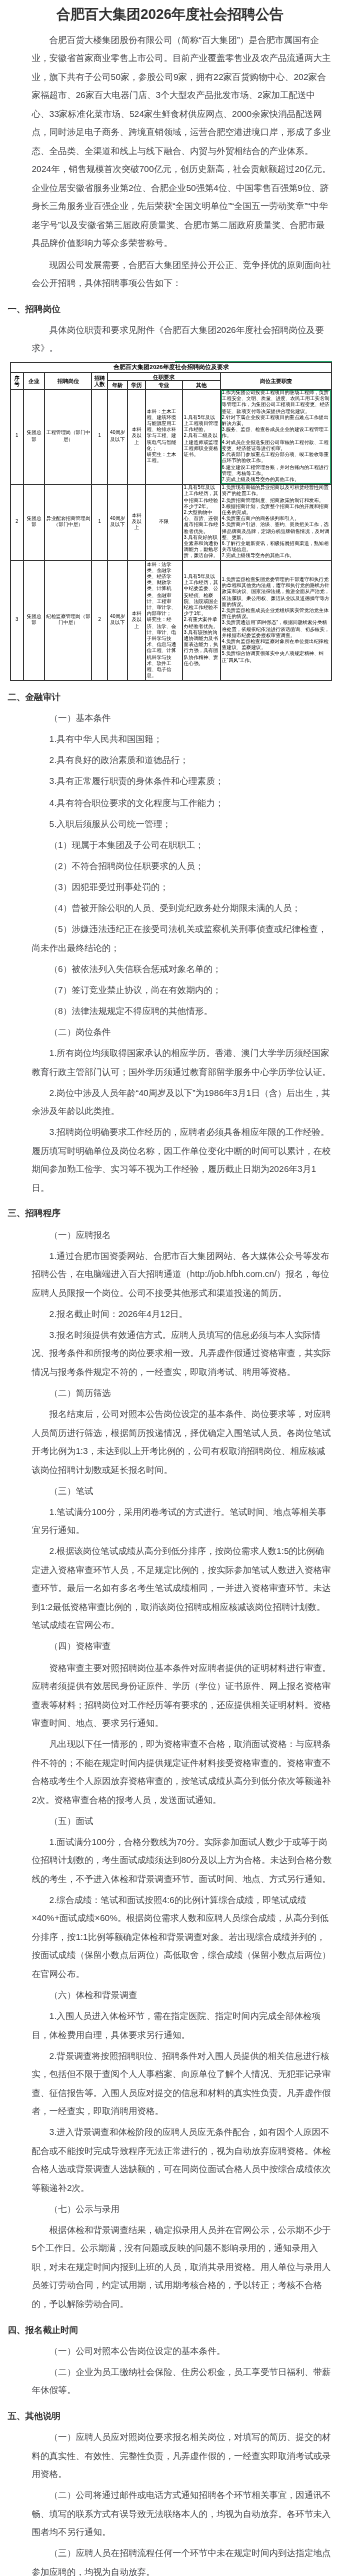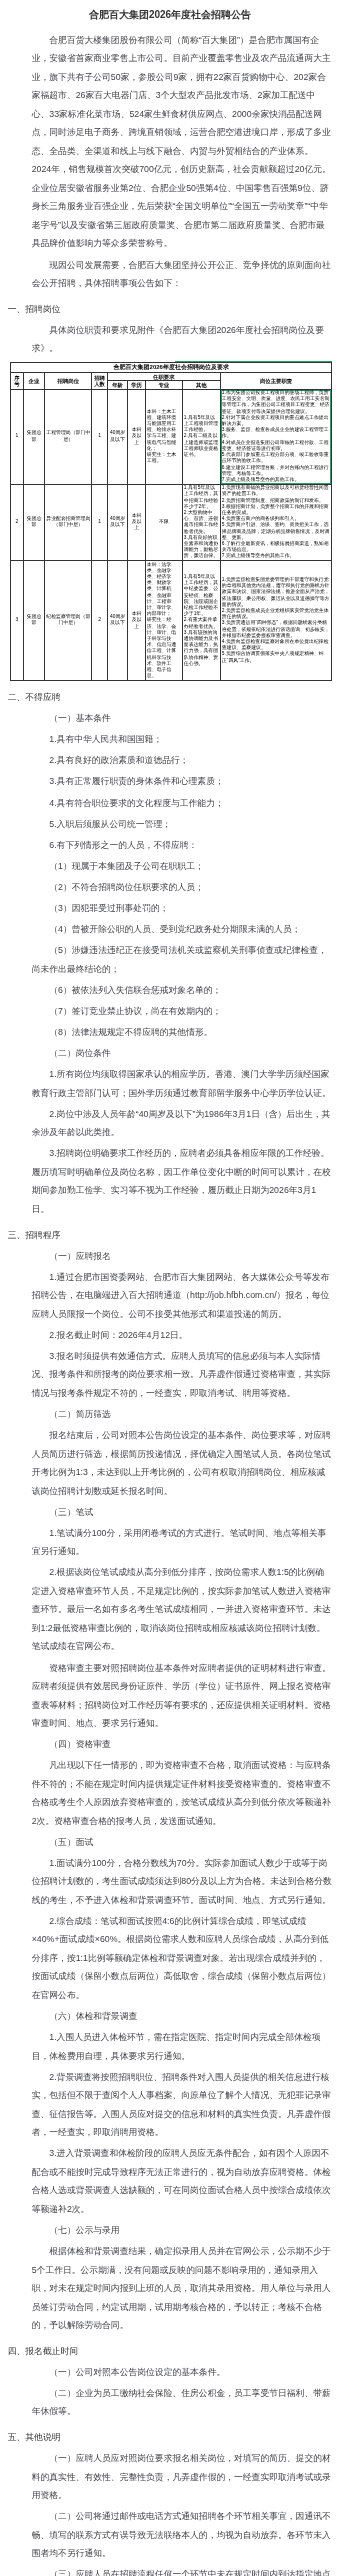--- a/index.html
+++ b/index.html
@@ -1,21 +1,21 @@
 <!DOCTYPE html>
 <html style="font-size:8.2px"><head>
 <meta charset="utf-8">
 <style>
   html,body{margin:0;padding:0;background:#ffffff;}
   body{font-family:"Liberation Sans","DejaVu Sans",sans-serif;color:#3e3f43;}
   .page{width:340px;box-sizing:border-box;padding:5.2px 7.7px 13.4px 7.7px;background:#fff;}
-  h1{font-size:10px;line-height:13.4px;text-align:center;color:#333;font-weight:bold;margin:3.1px 0 9.3px 0;}
+  h1{font-size:14px;line-height:13.4px;text-align:center;color:#333;font-weight:bold;margin:3.1px 0 9.3px 0;}
   p{font-size:8.8px;line-height:18.5px;margin:2.6px 0;}
   .ind{text-indent:2em;margin-left:24px;}
-  h2{font-size:8.8px;line-height:18.5px;color:#333;font-weight:normal;margin:7.2px 0 2.1px 0;}
+  h2{font-size:8.8px;line-height:18.5px;color:#333;font-weight:bold;margin:7.2px 0 2.1px 0;}
   
   .tbl-wrap{position:relative;margin:4.1px 0 6.2px 2.6px;}
   .green-top{position:absolute;top:-0.5px;left:51%;right:0;height:1px;background:#21a366;}
   table{border-collapse:collapse;table-layout:fixed;width:100%;font-size:4.9px;color:#000;}
   td{border:0.5px solid #333;padding:0.5px 1px;vertical-align:middle;line-height:6.2px;word-break:break-all;}
   .t-title{font-weight:bold;text-align:center;font-size:6px;padding:1.5px 0;}
   .th{font-weight:bold;text-align:center;font-size:5.4px;}
   .c{text-align:center;}
   .pre{white-space:pre-line;text-align:left;}
   .sel{box-shadow:inset 0 0 0 1px #21a366;}
@@ -118,28 +118,27 @@
         <td class="pre">1.负责监督检查集团党委管理的干部遵守和执行党的章程和其他党内法规，遵守和执行党的路线方针政策和决议、国家法律法规，推进全面从严治党，依法履职、秉公用权、廉洁从业以及道德操守等方面的情况。
 2.负责监督检查成员企业党组织落实管党治党主体责任的情况。
 3.负责贯通运用“四种形态”，根据问题线索分类精准处置，依规依纪依法进行谈话函询、初步核实，并根据市纪委监委授权审查调查。
 4.负责向监督检查和监察对象所在单位提出纪律检查建议、监察建议。
 5.负责综合协调贯彻落实中央八项规定精神、纠正“四风”工作。</td>
       </tr>
     </tbody>
       </table>
   </div>
 
-  <h2>二、不得应聘</h2>
+  <h2>二、金融审计</h2>
   <p class="ind">（一）基本条件</p>
   <p class="ind">1.具有中华人民共和国国籍；</p>
   <p class="ind">2.具有良好的政治素质和道德品行；</p>
   <p class="ind">3.具有正常履行职责的身体条件和心理素质；</p>
   <p class="ind">4.具有符合职位要求的文化程度与工作能力；</p>
   <p class="ind">5.入职后须服从公司统一管理；</p>
-  <p class="ind">6.有下列情形之一的人员，不得应聘：</p>
   <p class="ind">（1）现属于本集团及子公司在职职工；</p>
   <p class="ind">（2）不符合招聘岗位任职要求的人员；</p>
   <p class="ind">（3）因犯罪受过刑事处罚的；</p>
   <p class="ind">（4）曾被开除公职的人员、受到党纪政务处分期限未满的人员；</p>
   <p class="ind">（5）涉嫌违法违纪正在接受司法机关或监察机关刑事侦查或纪律检查，尚未作出最终结论的；</p>
   <p class="ind">（6）被依法列入失信联合惩戒对象名单的；</p>
   <p class="ind">（7）签订竞业禁止协议，尚在有效期内的；</p>
   <p class="ind">（8）法律法规规定不得应聘的其他情形。</p>
   <p class="ind">（二）岗位条件</p>
   <p class="ind">1.所有岗位均须取得国家承认的相应学历。香港、澳门大学学历须经国家教育行政主管部门认可；国外学历须通过教育部留学服务中心学历学位认证。</p>
@@ -149,22 +148,22 @@
   <h2>三、招聘程序</h2>
   <p class="ind">（一）应聘报名</p>
   <p class="ind">1.通过合肥市国资委网站、合肥市百大集团网站、各大媒体公众号等发布招聘公告，在电脑端进入百大招聘通道（http://job.hfbh.com.cn/）报名，每位应聘人员限报一个岗位。公司不接受其他形式和渠道投递的简历。</p>
   <p class="ind">2.报名截止时间：2026年4月12日。</p>
   <p class="ind">3.报名时须提供有效通信方式。应聘人员填写的信息必须与本人实际情况、报考条件和所报考的岗位要求相一致。凡弄虚作假通过资格审查，其实际情况与报考条件规定不符的，一经查实，即取消考试、聘用等资格。</p>
   <p class="ind">（二）简历筛选</p>
   <p class="ind">报名结束后，公司对照本公告岗位设定的基本条件、岗位要求等，对应聘人员简历进行筛选，根据简历投递情况，择优确定入围笔试人员。各岗位笔试开考比例为1:3，未达到以上开考比例的，公司有权取消招聘岗位、相应核减该岗位招聘计划数或延长报名时间。</p>
   <p class="ind">（三）笔试</p>
   <p class="ind">1.笔试满分100分，采用闭卷考试的方式进行。笔试时间、地点等相关事宜另行通知。</p>
   <p class="ind">2.根据该岗位笔试成绩从高分到低分排序，按岗位需求人数1:5的比例确定进入资格审查环节人员，不足规定比例的，按实际参加笔试人数进入资格审查环节。最后一名如有多名考生笔试成绩相同，一并进入资格审查环节。未达到1:2最低资格审查比例的，取消该岗位招聘或相应核减该岗位招聘计划数。笔试成绩在官网公布。</p>
+  <p class="ind">（四）资格审查</p>
   <p class="ind">资格审查主要对照招聘岗位基本条件对应聘者提供的证明材料进行审查。应聘者须提供有效居民身份证原件、学历（学位）证书原件、网上报名资格审查表等材料；招聘岗位对工作经历等有要求的，还应提供相关证明材料。资格审查时间、地点、要求另行通知。</p>
-  <p class="ind">（四）资格审查</p>
   <p class="ind">凡出现以下任一情形的，即为资格审查不合格，取消面试资格：与应聘条件不符的；不能在规定时间内提供规定证件材料接受资格审查的。资格审查不合格或考生个人原因放弃资格审查的，按笔试成绩从高分到低分依次等额递补2次。资格审查合格的报考人员，发送面试通知。</p>
   <p class="ind">（五）面试</p>
   <p class="ind">1.面试满分100分，合格分数线为70分。实际参加面试人数少于或等于岗位招聘计划数的，考生面试成绩须达到80分及以上方为合格。未达到合格分数线的考生，不予进入体检和背景调查环节。面试时间、地点、方式另行通知。</p>
   <p class="ind">2.综合成绩：笔试和面试按照4:6的比例计算综合成绩，即笔试成绩×40%+面试成绩×60%。根据岗位需求人数和应聘人员综合成绩，从高分到低分排序，按1:1比例等额确定体检和背景调查对象。若出现综合成绩并列的，按面试成绩（保留小数点后两位）高低取舍，综合成绩（保留小数点后两位）在官网公布。</p>
   <p class="ind">（六）体检和背景调查</p>
   <p class="ind">1.入围人员进入体检环节，需在指定医院、指定时间内完成全部体检项目，体检费用自理，具体要求另行通知。</p>
   <p class="ind">2.背景调查将按照招聘职位、招聘条件对入围人员提供的相关信息进行核实，包括但不限于查阅个人人事档案、向原单位了解个人情况、无犯罪记录审查、征信报告等。入围人员应对提交的信息和材料的真实性负责。凡弄虚作假者，一经查实，即取消聘用资格。</p>
   <p class="ind">3.进入背景调查和体检阶段的应聘人员应无条件配合，如有因个人原因不配合或不能按时完成导致程序无法正常进行的，视为自动放弃应聘资格。体检合格人选或背景调查人选缺额的，可在同岗位面试合格人员中按综合成绩依次等额递补2次。</p>
   <p class="ind">（七）公示与录用</p>
   <p class="ind">根据体检和背景调查结果，确定拟录用人员并在官网公示，公示期不少于5个工作日。公示期满，没有问题或反映的问题不影响录用的，通知录用入职，对未在规定时间内报到上班的人员，取消其录用资格。用人单位与录用人员签订劳动合同，约定试用期，试用期考核合格的，予以转正；考核不合格的，予以解除劳动合同。</p>

